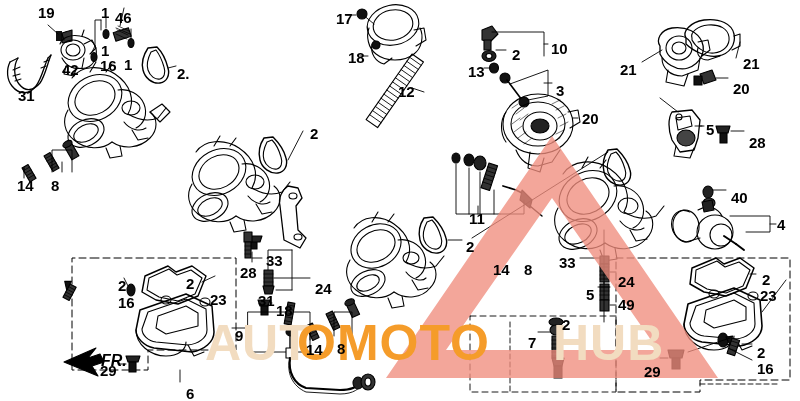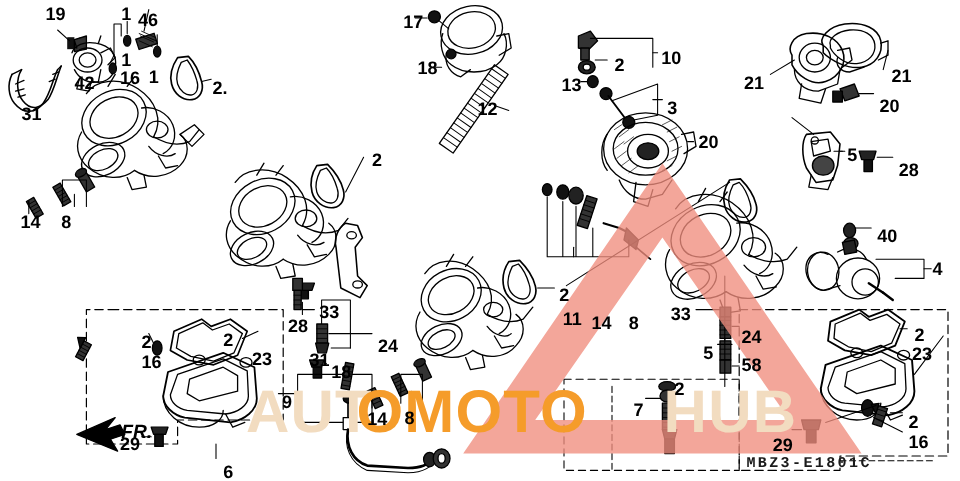--- a/index.html
+++ b/index.html
@@ -539,40 +539,39 @@
       <div class="lbl" style="left: 337px; top: 341px;">8</div>
       <div class="lbl" style="left: 466px; top: 239px;">2</div>
       <div class="lbl" style="left: 336px; top: 11px;">17</div>
       <div class="lbl" style="left: 348px; top: 50px; text-align: center;">18</div>
       <div class="lbl" style="left: 398px; top: 84px;">12</div>
       <div class="lbl" style="left: 468px; top: 64px; text-align: right;">13</div>
       <div class="lbl" style="left: 512px; top: 47px;">2</div>
       <div class="lbl" style="left: 551px; top: 41px;">10</div>
       <div class="lbl" style="left: 556px; top: 83px;">3</div>
       <div class="lbl" style="left: 582px; top: 111px; text-align: right;">20</div>
-      <div class="lbl" style="left: 469px; top: 211px; margin-top: 48px;">11</div>
+      <div class="lbl" style="left: 469px; top: 211px;">11</div>
       <div class="lbl" style="left: 493px; top: 262px;">14</div>
       <div class="lbl" style="left: 524px; top: 262px;">8</div>
       <div class="lbl" style="left: 559px; top: 255px;">33</div>
       <div class="lbl" style="left: 618px; top: 274px;">24</div>
-      <div class="lbl" style="left: 618px; top: 297px;">58</div>
+      <div class="lbl" style="left: 618px; top: 297px;">49</div>
       <div class="lbl" style="left: 562px; top: 317px;">2</div>
       <div class="lbl" style="left: 528px; top: 335px;">7</div>
       <div class="lbl" style="left: 644px; top: 364px;">29</div>
       <div class="lbl" style="left: 586px; top: 287px;">5</div>
       <div class="lbl" style="left: 762px; top: 272px;">2</div>
       <div class="lbl" style="left: 760px; top: 288px;">23</div>
       <div class="lbl" style="left: 757px; top: 345px;">2</div>
       <div class="lbl" style="left: 757px; top: 361px;">16</div>
       <div class="lbl" style="left: 620px; top: 62px;">21</div>
       <div class="lbl" style="left: 743px; top: 56px;">21</div>
       <div class="lbl" style="left: 733px; top: 81px;">20</div>
       <div class="lbl" style="left: 706px; top: 122px;">5</div>
       <div class="lbl" style="left: 749px; top: 135px;">28</div>
       <div class="lbl" style="left: 731px; top: 190px;">40</div>
       <div class="lbl" style="left: 777px; top: 217px;">4</div>
     </div>
 
   <div class="frtxt" style="left:101px;top:352px;">FR.</div>
 
-  <div class="partno" style="left:622px;top:379px;">MBZ3-E1801C</div>
 
 </div>
 
 </body></html>

